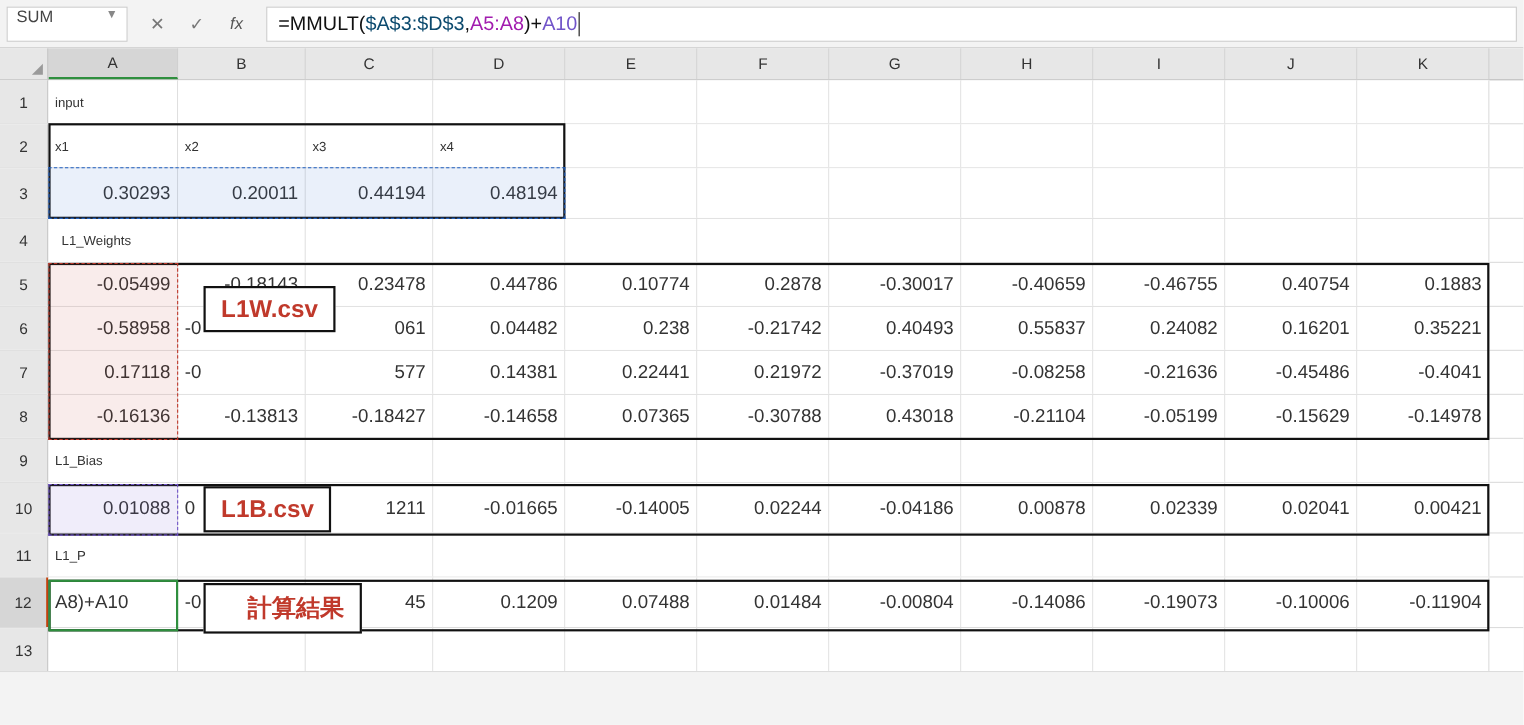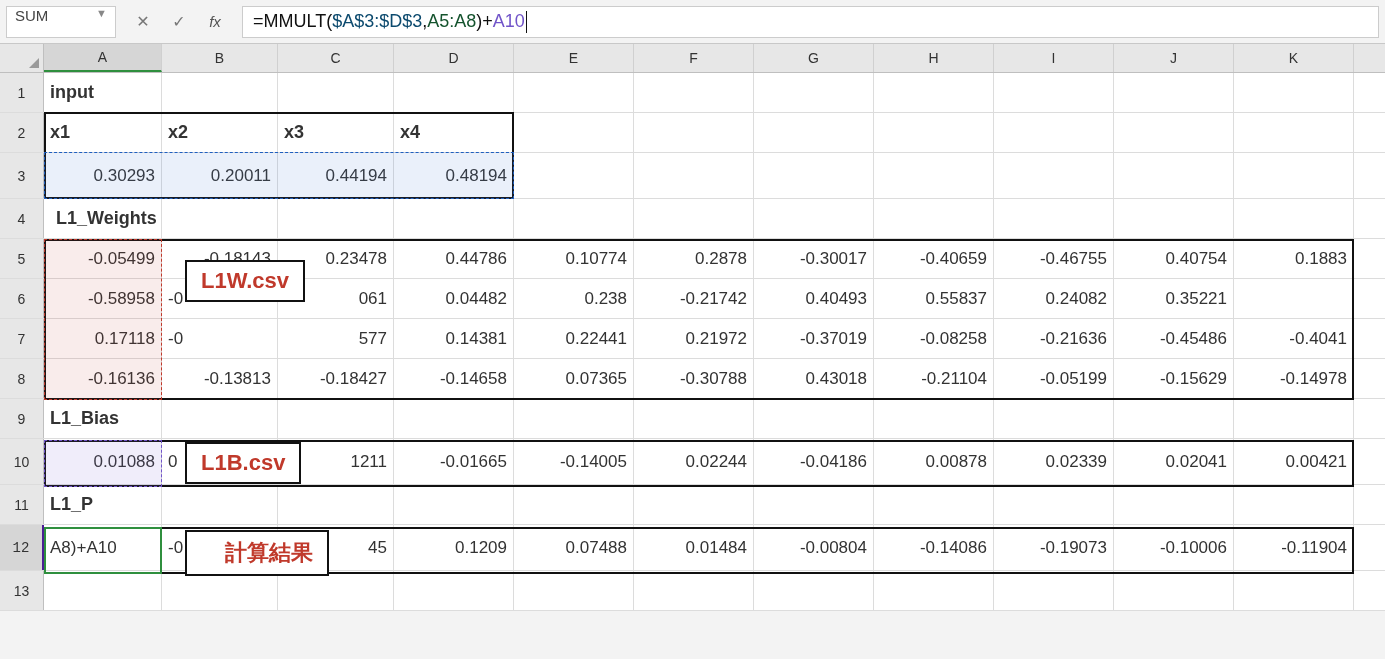--- a/index.html
+++ b/index.html
@@ -49,21 +49,21 @@
     border:1px solid #ccc;
     padding:0 10px;
     display:flex;
     align-items:center;
     font-size:18px;
     font-family: "Meiryo", Arial, sans-serif;
     color:#222;
   }
   .formula-input .fn { color:#111; }
   .formula-input .ref-blue { color:#0c4a6e; }
-  .formula-input .ref-red { color:#14532d; }
+  .formula-input .ref-red { color:#a21caf; }
   .formula-input .op { color:#111; }
   .formula-input .cursor {
     display:inline-block;
     width:1px; height:22px;
     background:#111;
     margin-left:1px;
     vertical-align:middle;
   }
 
   
@@ -102,35 +102,35 @@
     display:flex;
     border-bottom:1px solid #dcdcdc;
   }
   .row-h {
     width:44px;
     display:flex; align-items:center; justify-content:center;
     background:#e7e7e7;
     border-right:1px solid #bfbfbf;
     color:#333; font-size:14px;
   }
-  .row-h.active { background:#d6d6d6; border-right:2px solid #4c1d95;font-family:Liberation Mono, monospace; }
+  .row-h.active { background:#d6d6d6; border-right:2px solid #c2410c; }
 
   .cell {
     display:flex; align-items:center;
     border-right:1px solid #dcdcdc;
     padding:0 6px;
     height:100%;
     font-size:17px;
     color:#333;
     background:#fff;
     overflow:hidden;
     white-space:nowrap;
   }
   .cell.num { justify-content:flex-end; font-family: Arial, sans-serif; font-size:17px; }
-  .cell.text { justify-content:flex-start; font-weight:bold; font-size:18px; }
+  .cell.text { justify-content:flex-start; font-weight:normal; font-size:12px; }
 
   
   .cA { width:118px; }
   .cB { width:116px; }
   .cC { width:116px; }
   .cD { width:120px; }
   .cE { width:120px; }
   .cF { width:120px; }
   .cG { width:120px; }
   .cH { width:120px; }
@@ -297,20 +297,21 @@
     <div class="row-h">6</div>
     <div class="cell cA num">-0.58958</div>
     <div class="cell cB num" style="justify-content:flex-start;">-0</div>
     <div class="cell cC num">061</div>
     <div class="cell cD num">0.04482</div>
     <div class="cell cE num">0.238</div>
     <div class="cell cF num">-0.21742</div>
     <div class="cell cG num">0.40493</div>
     <div class="cell cH num">0.55837</div>
     <div class="cell cI num">0.24082</div>
+    <div class="cell cJ num">0.16201</div>
     <div class="cell cK num">0.35221</div>
   </div>
 
   <div class="row r">
     <div class="row-h">7</div>
     <div class="cell cA num">0.17118</div>
     <div class="cell cB num" style="justify-content:flex-start;">-0</div>
     <div class="cell cC num">577</div>
     <div class="cell cD num">0.14381</div>
     <div class="cell cE num">0.22441</div>

